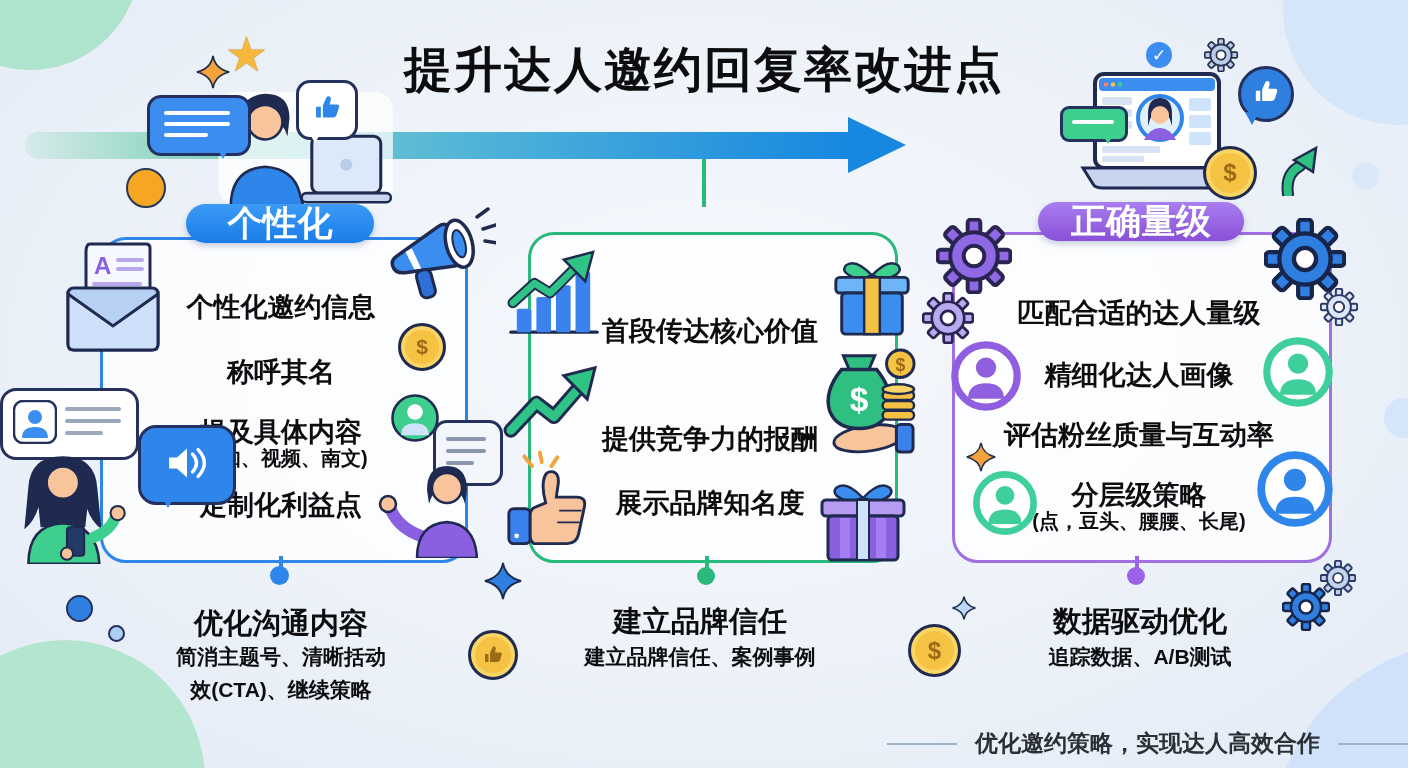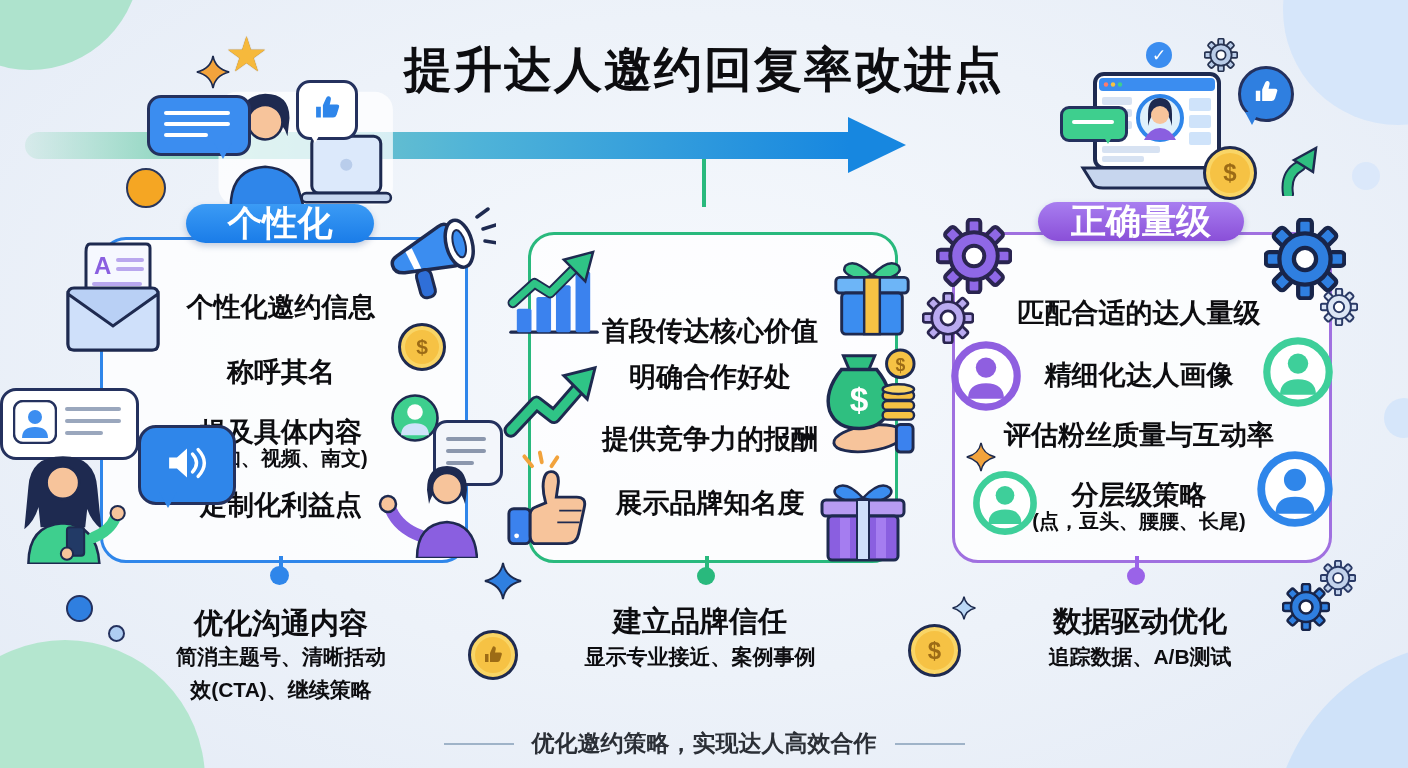--- a/index.html
+++ b/index.html
@@ -15,21 +15,21 @@
   .pill{position:absolute;height:39px;border-radius:30px;display:flex;align-items:center;justify-content:center;
         color:#fff;font-weight:900;font-size:35px;box-shadow:0 3px 6px rgba(30,60,120,.25);}
   .vline{position:absolute;width:4px;}
   .dot{position:absolute;border-radius:50%;}
   .bubble{position:absolute;border-radius:14px;}
   .bubble .ln{position:absolute;height:4px;border-radius:2px;background:#fff;}
   .coin{position:absolute;border-radius:50%;background:#f6c244;border:3px solid #1e2a50;
         display:flex;align-items:center;justify-content:center;font-weight:900;color:#9c6b16;
         box-shadow:inset 0 0 0 4px #f9d566;}
   .summary-title{font-size:29px;} .summary-line{font-size:21px;font-weight:800;}
-  .footer{position:absolute;left:0;top:728px;width:100%;display:flex;align-items:center;justify-content:center;gap:18px;}
+  .footer{position:absolute;left:0;top:728px;width:100%;display:flex;align-items:center;justify-content:flex-end;gap:18px;}
   .footer .dash{width:70px;height:2px;background:#9fb3c8;}
   .footer .ftxt{font-size:23px;font-weight:600;color:#2b2f36;white-space:nowrap;}
   .star5{position:absolute;color:#f6b93c;text-shadow:0 0 1px #8a5a10;}
 </style>
 </head>
 <body>
 
 <div class="canvas">
 
   <div class="circle" style="left:-80px;top:-150px;width:220px;height:220px;background:#aee3cd;"></div>
@@ -156,21 +156,20 @@
     <span>正确量级</span>
     </div>
 
   <div class="txt item w1" style="top:292px;">个性化邀约信息</div>
   <div class="txt item w1" style="top:357px;">称呼其名</div>
   <div class="txt item w1" style="top:417px;">提及具体内容</div>
   <div class="txt note w1" style="top:447px;">(幌如、视频、南文)</div>
   <div class="txt item w1" style="top:490px;">定制化利益点</div>
 
   <div class="txt item w2" style="top:308px;margin-top:8px;">首段传达核心价值</div>
-  <div class="txt item w2" style="top:362px;">明确合作好处</div>
   <div class="txt item w2" style="top:424px;">提供竞争力的报酬</div>
   <div class="txt item w2" style="top:488px;">展示品牌知名度</div>
 
   <div class="txt item w3" style="top:298px;">匹配合适的达人量级</div>
   <div class="txt item w3" style="top:360px;">精细化达人画像</div>
   <div class="txt item w3" style="top:420px;">评估粉丝质量与互动率</div>
   <div class="txt item w3" style="top:480px;">分层级策略</div>
   <div class="txt note w3" style="top:510px;">(点，豆头、腰腰、长尾)</div>
 
   <div class="abs" style="left:60px;top:236px;">
@@ -424,21 +423,21 @@
   <div class="dot" style="left:270px;top:566px;width:19px;height:19px;background:#2f86ea;"></div>
   <div class="vline" style="left:705px;top:556px;height:15px;background:#29b97d;"></div>
   <div class="dot" style="left:697px;top:567px;width:18px;height:18px;background:#29b97d;"></div>
   <div class="vline" style="left:1135px;top:556px;height:15px;background:#9a63e8;"></div>
   <div class="dot" style="left:1127px;top:567px;width:18px;height:18px;background:#9a63e8;"></div>
 
   <div class="txt summary-title s1" style="top:607px;">优化沟通内容</div>
   <div class="txt summary-line s1" style="top:645px;">简消主题号、清晰括动</div>
   <div class="txt summary-title s2" style="top:605px;">建立品牌信任</div>
   <div class="txt summary-line s1" style="top:678px;">效(CTA)、继续策略</div>
-  <div class="txt summary-line s2" style="top:645px;">显示专业接近、案例事例</div>
+  <div class="txt summary-line s2" style="top:645px;">建立品牌信任、案例事例</div>
   <div class="txt summary-title s3" style="top:605px;">数据驱动优化</div>
   <div class="txt summary-line s3" style="top:645px;">追踪数据、A/B测试</div>
 
   <div class="abs" style="left:484px;top:562px;">
     <svg width="38" height="38" viewBox="0 0 40 40">
         <path d="M20 1 Q22.5 16 39 20 Q22.5 24 20 39 Q17.5 24 1 20 Q17.5 16 20 1 Z" fill="#2f7fe0" stroke="#1c2a4e" stroke-width="2"></path>
       </svg>
   </div>
   <div class="coin" style="left:468px;top:630px;width:44px;height:44px;">
     <svg width="22" height="22" viewBox="0 0 22 22">

